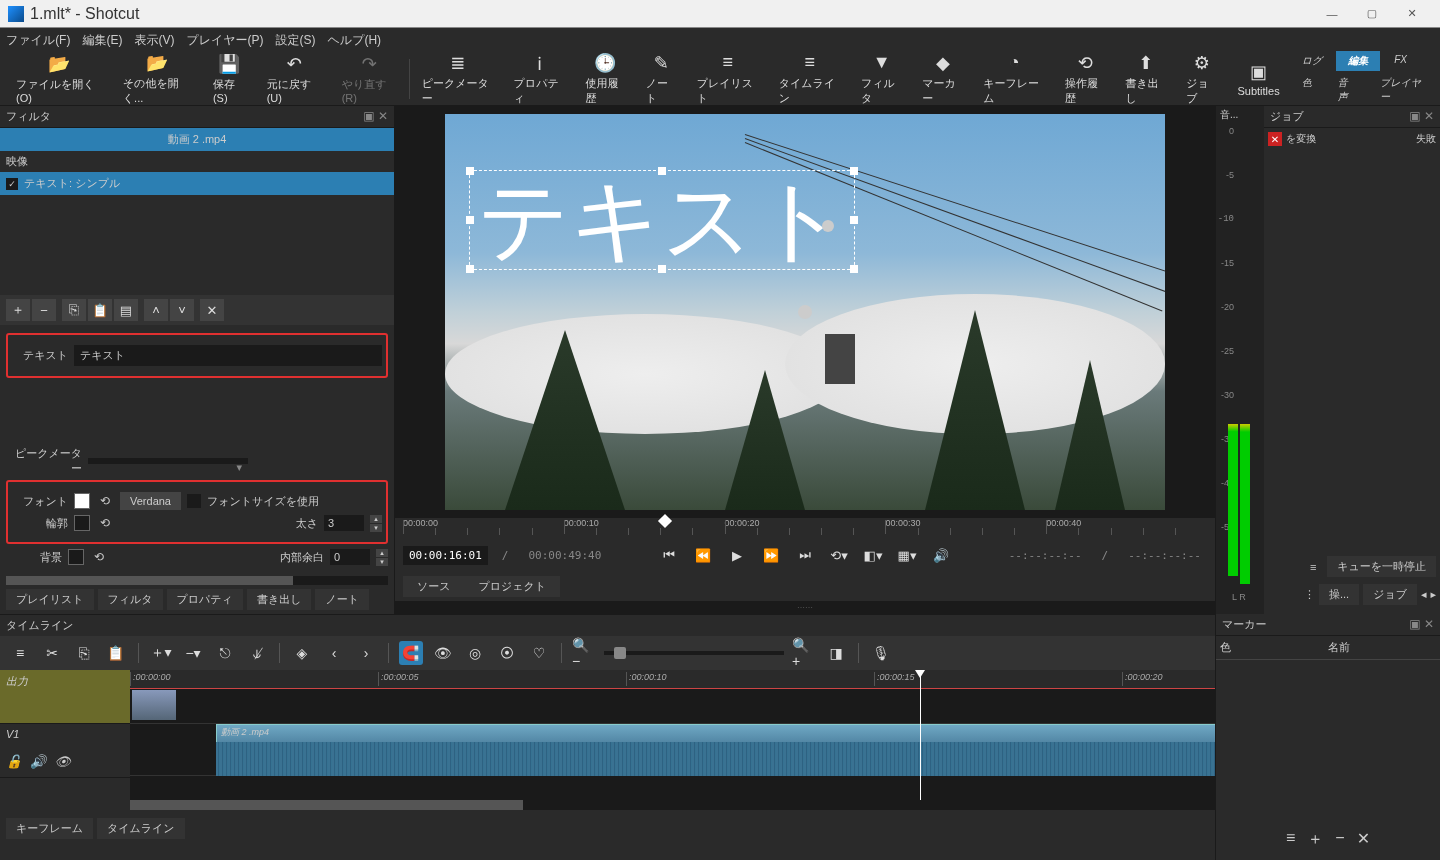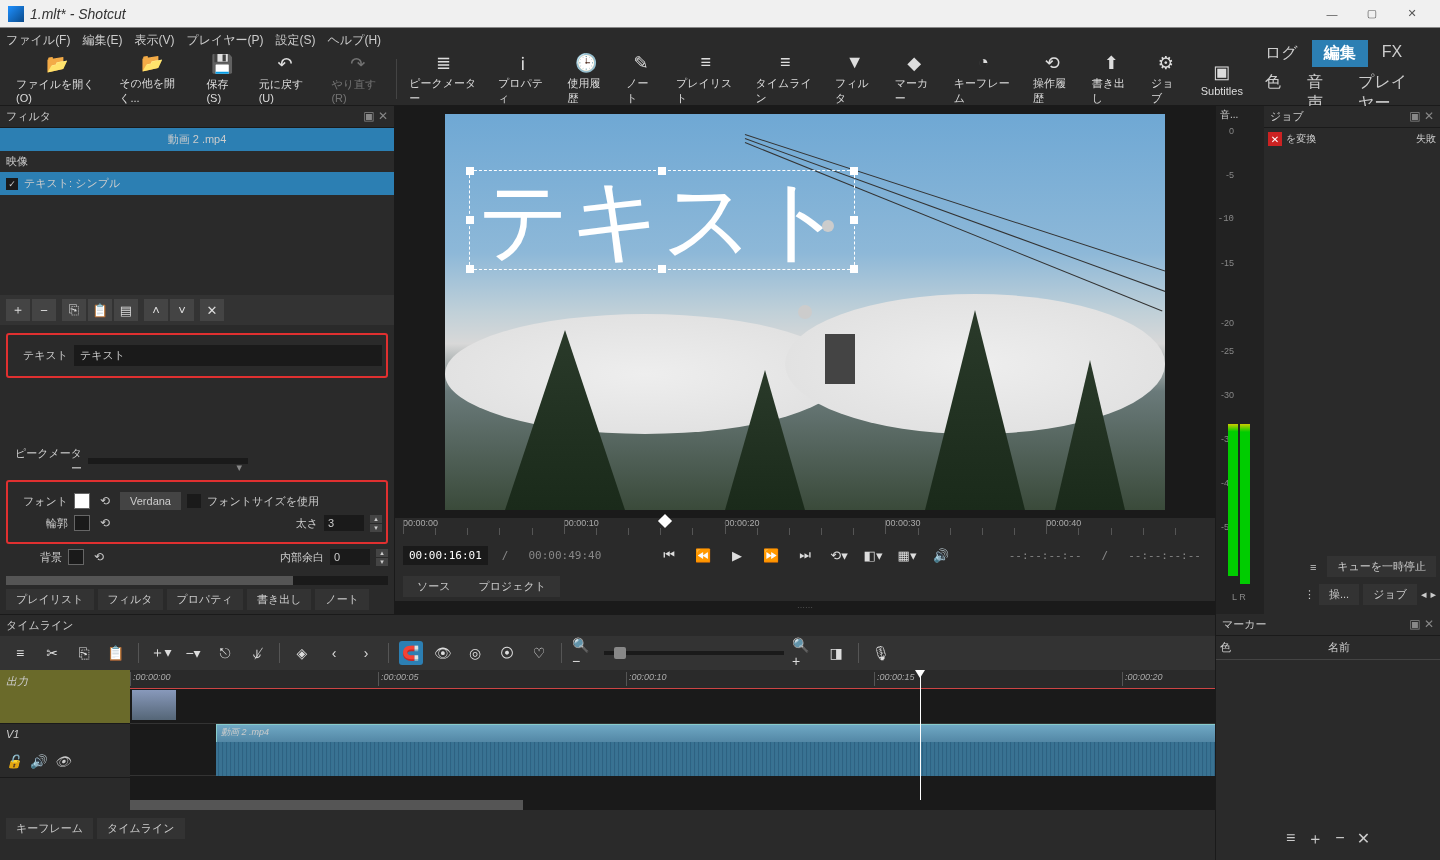--- a/index.html
+++ b/index.html
@@ -1,30 +1,30 @@
 <!DOCTYPE html>
 <html><head>
 <meta charset="utf-8">
 <style>
 *{margin:0;padding:0;box-sizing:border-box;font-family:"Segoe UI","Meiryo",sans-serif;}
 body{background:#2a2a2a;color:#ccc;font-size:11px;overflow:hidden;width:1440px;height:860px;}
 .titlebar{height:28px;background:#f0f0f0;color:#333;display:flex;align-items:center;padding:0 8px;border-bottom:1px solid #888;}
 .titlebar .app-icon{width:16px;height:16px;background:linear-gradient(135deg,#1e90ff,#0a4a8a);margin-right:6px;}
-.titlebar .title{flex:1;font-size:14px;font-style:italic;}
+.titlebar .title{flex:1;font-size:16px;}
 .titlebar .win-btns{display:flex;gap:0;}
 .titlebar .win-btn{width:40px;height:28px;display:flex;align-items:center;justify-content:center;color:#555;}
 .menubar{height:24px;background:#2a2a2a;display:flex;align-items:center;padding:0 6px;gap:12px;color:#ccc;font-size:12px;}
 .menubar span{cursor:default;}
 .toolbar{height:54px;background:#2a2a2a;display:flex;align-items:center;padding:2px 6px;border-bottom:1px solid #1a1a1a;}
 .toolbar .tb-item{display:flex;flex-direction:column;align-items:center;gap:2px;padding:0 10px;color:#ddd;font-size:11px;}
 .toolbar .tb-icon{font-size:18px;height:22px;display:flex;align-items:center;}
 .toolbar .tb-sep{width:1px;height:40px;background:#444;margin:0 2px;}
 .toolbar-right{margin-left:auto;display:flex;flex-direction:column;gap:2px;}
 .toolbar-right .row{display:flex;gap:2px;}
-.toolbar-right .rbox{padding:3px 12px;font-size:16px;}
+.toolbar-right .rbox{padding:3px 12px;font-size:10px;font-style:italic;}
 .toolbar-right .rbox.active{background:#2c7fb3;color:#fff;font-weight:bold;}
 .main{display:flex;height:508px;}
 .left-panel{width:395px;background:#2a2a2a;border-right:1px solid #1a1a1a;display:flex;flex-direction:column;}
 .panel-header{background:#2a2a2a;padding:3px 6px;font-size:11px;display:flex;justify-content:space-between;border-bottom:1px solid #1a1a1a;}
 .panel-header .close{font-size:12px;color:#888;}
 .clip-name{background:#2c7fb3;text-align:center;padding:4px;font-size:11px;}
 .section-label{background:#2a2a2a;padding:3px 6px;font-size:11px;}
 .filter-item{background:#2c7fb3;padding:4px 6px;display:flex;align-items:center;gap:6px;font-size:11px;}
 .filter-item .chk{width:12px;height:12px;background:#1a1a1a;display:flex;align-items:center;justify-content:center;font-size:9px;}
 .filter-gap{flex:1;min-height:100px;}
@@ -396,21 +396,21 @@
   </div>
 
   <div class="right-panel">
     <div class="meter-col">
       <div style="position:absolute;top:2px;left:4px;font-size:10px">音...</div>
       <div id="meter-labels">
           <div class="meter-label" style="top: 20px;">0</div>
           <div class="meter-label" style="top: 64px;">-5</div>
           <div class="meter-label" style="top: 108px; font-family: Liberation Mono, monospace;">-10</div>
           <div class="meter-label" style="top: 152px;">-15</div>
-          <div class="meter-label" style="top: 212px;">-20</div>
+          <div class="meter-label" style="top: 196px;">-20</div>
           <div class="meter-label" style="top: 240px;">-25</div>
           <div class="meter-label" style="top: 284px;">-30</div>
           <div class="meter-label" style="top: 328px;">-35</div>
           <div class="meter-label" style="top: 372px;">-40</div>
           <div class="meter-label" style="top: 416px;">-50</div>
         </div>
       <div class="meter-bars">
         <div class="meter-bar" style="height:152px"></div>
         <div class="meter-bar" style="height:160px"></div>
       </div>

